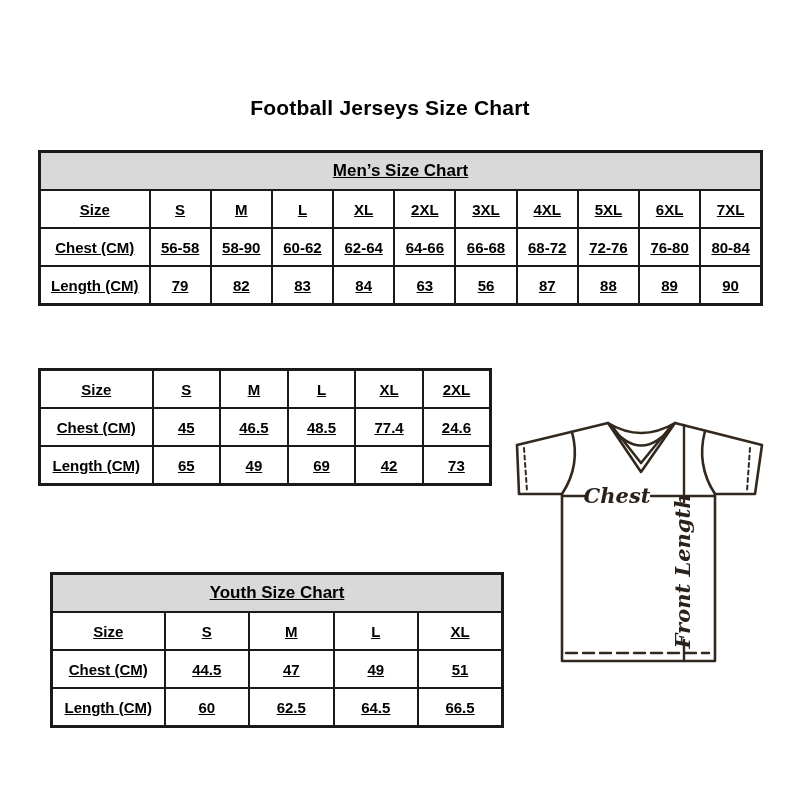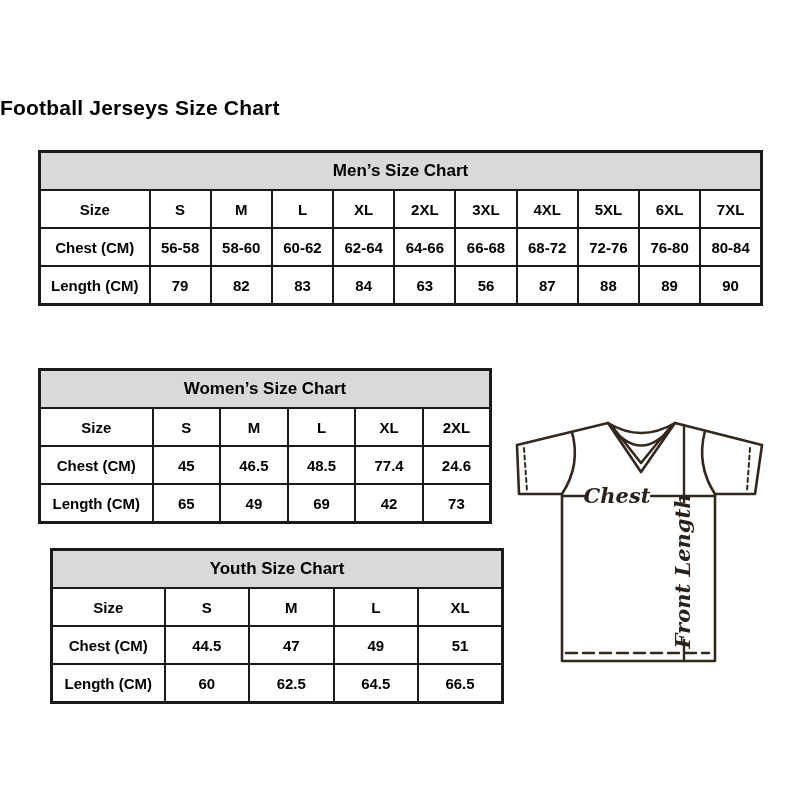--- a/index.html
+++ b/index.html
@@ -1,27 +1,27 @@
 <!DOCTYPE html>
 <html><head>
 <meta charset="utf-8">
 <style>
   html,body{margin:0;padding:0;background:#ffffff;}
   #screen{
     position:relative;width:800px;height:800px;background:#ffffff;overflow:hidden;
     font-family:"Liberation Sans",sans-serif;color:#000;
   }
   .page-title{
-    position:absolute;left:0;top:96px;width:780px;text-align:left;
+    position:absolute;left:0;top:96px;width:780px;text-align:center;
     font-size:21px;font-weight:bold;letter-spacing:0.2px;
   }
-  .tbl-wrap{position:absolute;}
+  .tbl-wrap{position:absolute;text-decoration:underline;}
   #mens-table{left:38px;top:150px;width:725px;}
   #womens-table{left:38px;top:368px;width:454px;}
-  #youth-table{left:38px;top:548px;width:454px;padding-left:12px;}
+  #youth-table{left:38px;top:572px;width:454px;padding-left:12px;}
   table.size-table{
     border-collapse:collapse;table-layout:fixed;width:100%;
     border:3px solid #1a1a1a;
   }
   table.size-table td{
     border:2px solid #1a1a1a;text-align:center;vertical-align:middle;
     font-weight:bold;font-size:15px;height:36px;padding:0;background:#ffffff;
   }
   table.size-table td.tbl-title{
     background:#d9d9d9;font-size:17px;
@@ -70,21 +70,21 @@
             <td>2XL</td>
             <td>3XL</td>
             <td>4XL</td>
             <td>5XL</td>
             <td>6XL</td>
             <td>7XL</td>
           </tr>
           <tr>
             <td>Chest (CM)</td>
             <td>56-58</td>
-            <td>58-60</td>
+            <td>58-90</td>
             <td>60-62</td>
             <td>62-64</td>
             <td>64-66</td>
             <td>66-68</td>
             <td>68-72</td>
             <td>72-76</td>
             <td>76-80</td>
             <td>80-84</td>
           </tr>
           <tr>
@@ -107,23 +107,20 @@
       <table class="size-table">
         <colgroup>
           <col class="first">
           <col>
           <col>
           <col>
           <col>
           <col>
         </colgroup>
         <tbody>
-          <tr>
-            <td colspan="6" class="tbl-title">Women’s Size Chart</td>
-          </tr>
           <tr>
             <td>Size</td>
             <td>S</td>
             <td>M</td>
             <td>L</td>
             <td>XL</td>
             <td>2XL</td>
           </tr>
           <tr>
             <td>Chest (CM)</td>

